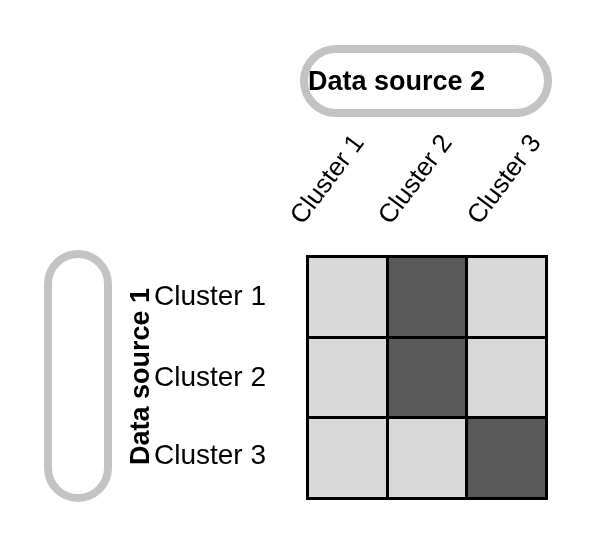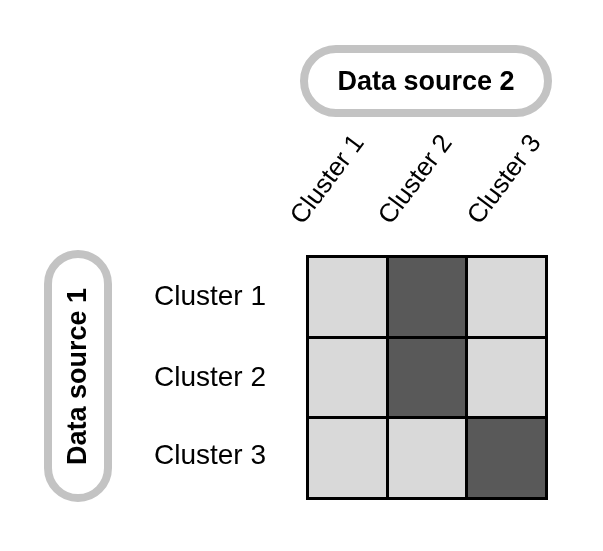--- a/index.html
+++ b/index.html
@@ -16,21 +16,21 @@
     overflow: hidden;
   }
   .pill {
     position: absolute;
     background: #ffffff;
     border: 8px solid #c3c3c3;
     border-radius: 999px;
     box-sizing: border-box;
     display: flex;
     align-items: center;
-    justify-content: center;
+    justify-content: flex-start;
   }
   .pill-top {
     left: 300px;
     top: 45px;
     width: 252px;
     height: 72px;
   }
   .pill-left {
     left: 44px;
     top: 250px;

